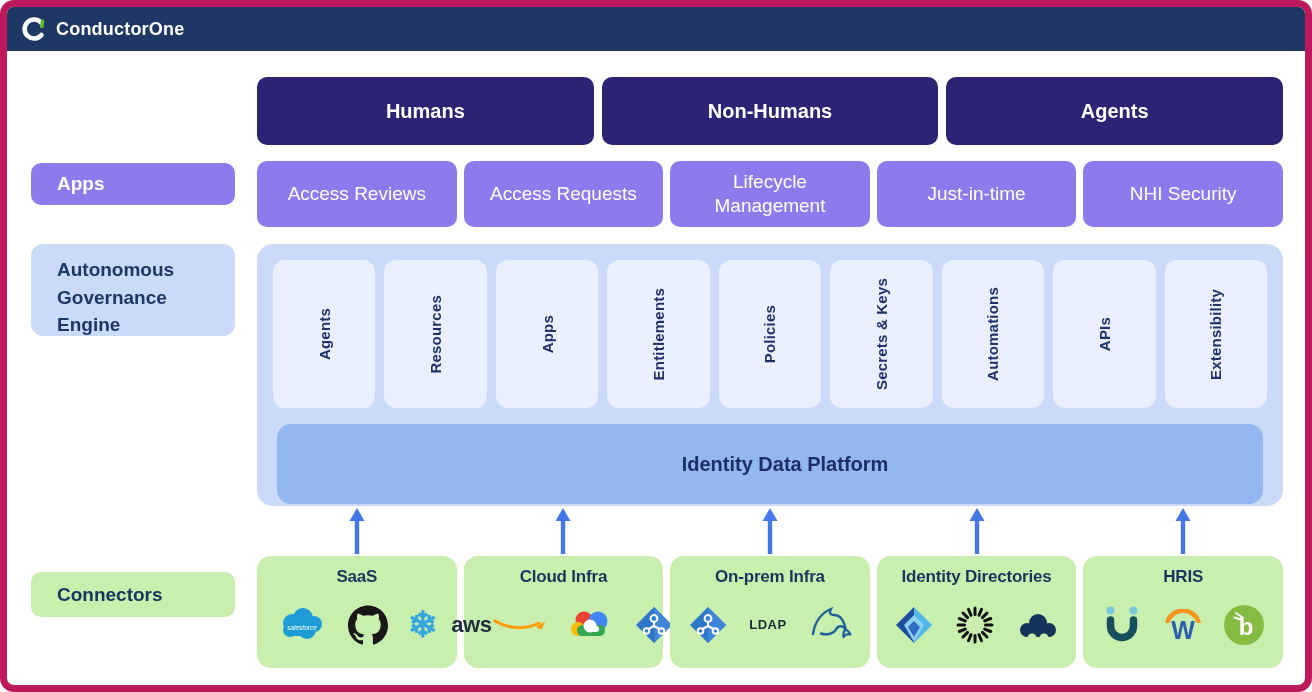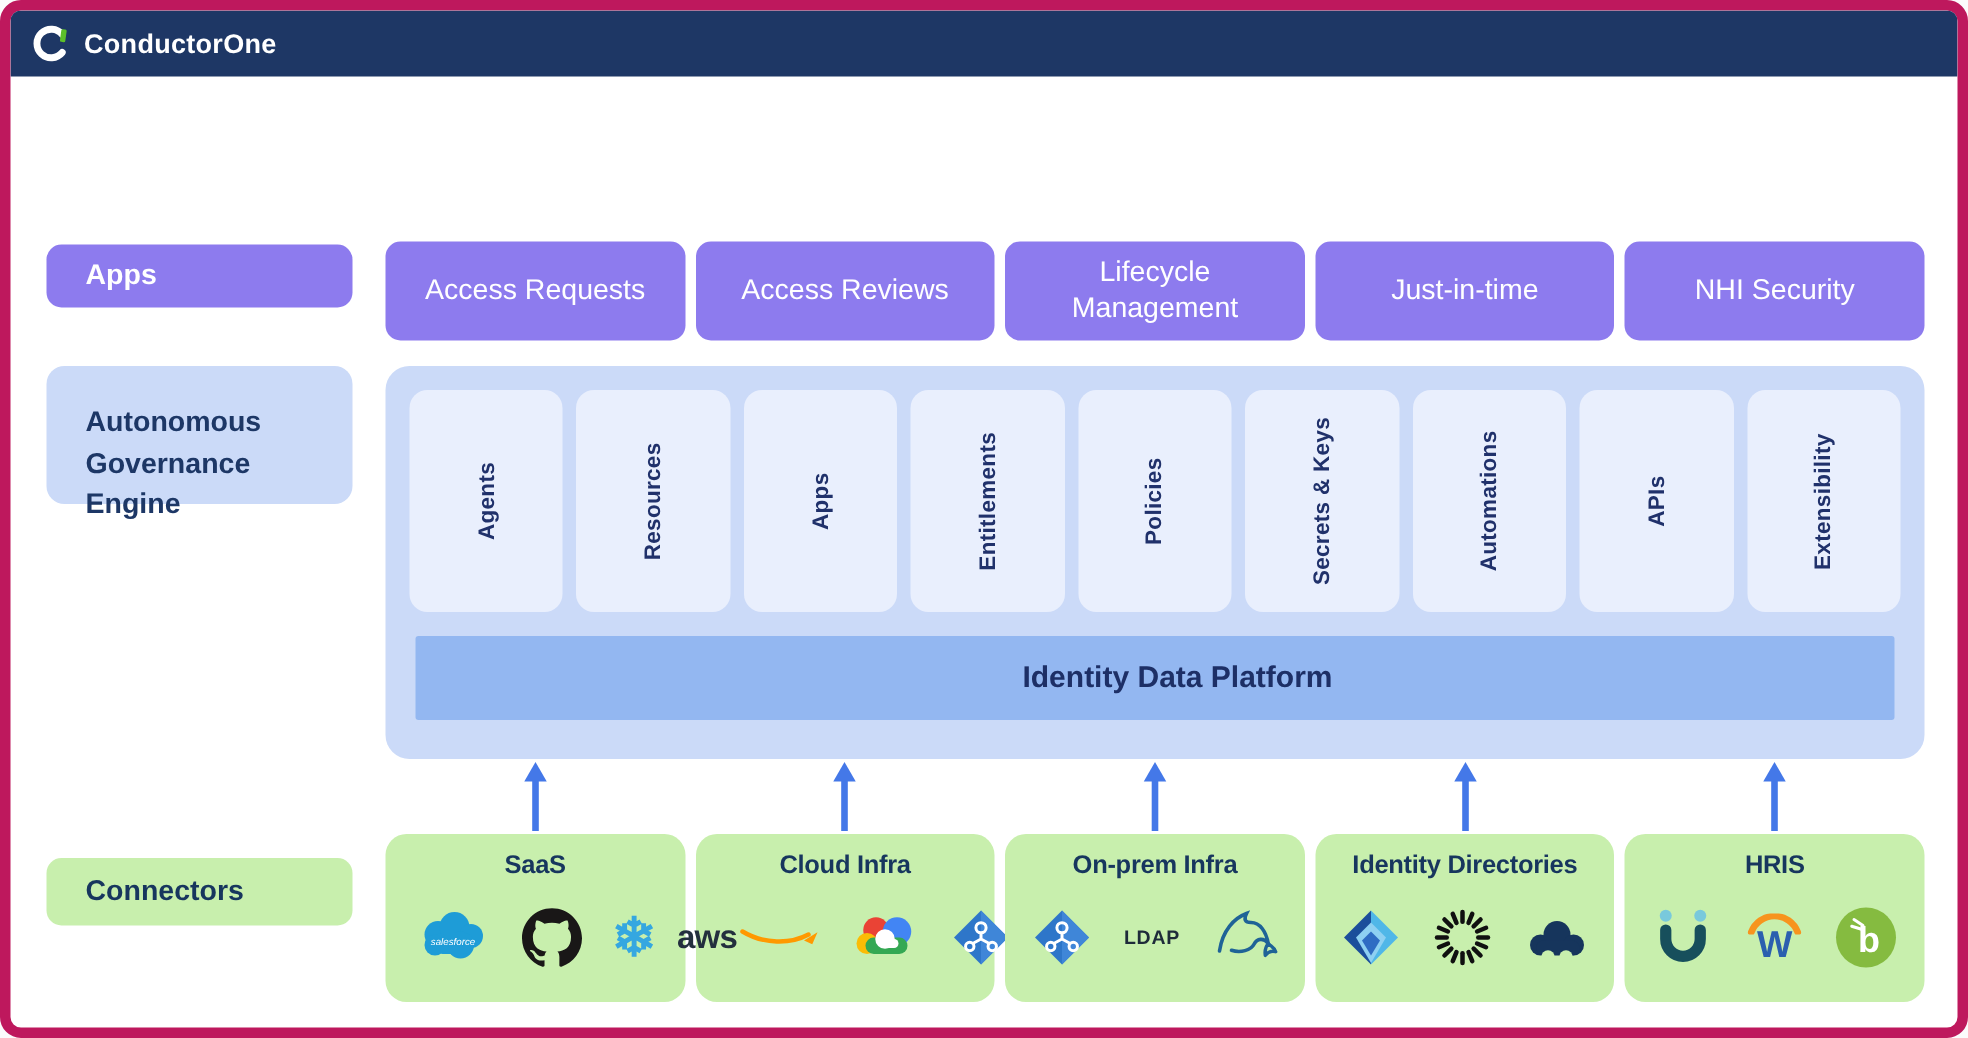--- a/index.html
+++ b/index.html
@@ -22,28 +22,28 @@
   
   .row-apps{margin-top:16px;height:66px;}
   .side-label{border-radius:10px;display:flex;align-items:center;box-sizing:border-box;
               padding-left:26px;font-size:19px;font-weight:700;}
   .side-label.purple{background:#8D7BEE;color:#fff;height:42px;margin-top:2px;}
   .app-box{flex:1;background:#8D7BEE;border-radius:10px;color:#fff;font-size:19px;font-weight:500;
            display:flex;align-items:center;justify-content:center;text-align:center;line-height:1.25;padding:0 6px;box-sizing:border-box;}
   
   .row-engine{margin-top:17px;}
   .side-label.blue{background:#CBDAF8;color:#1D3766;height:92px;align-items:flex-start;
-                   padding-top:24px;line-height:1.45;border-radius:12px;width:204px;box-sizing:border-box;
+                   padding-top:12px;line-height:1.45;border-radius:12px;width:204px;box-sizing:border-box;
                    padding-right:24px;}
   .engine{flex:1;background:#CBDAF8;border-radius:16px;padding:16px 16px 18px;box-sizing:border-box;height:262px;}
   .columns{display:flex;gap:9px;height:148px;}
   .col{flex:1;background:#E9EFFD;border-radius:12px;display:flex;align-items:center;justify-content:center;}
   .vtext{writing-mode:vertical-rl;transform:rotate(180deg);font-size:15px;font-weight:600;color:#20316B;
          letter-spacing:.2px;white-space:nowrap;}
-  .platform{margin:16px 4px 0;height:56px;background:#93B7F1;border-radius:2px;display:flex;
+  .platform{margin:16px 4px 0;height:80px;background:#93B7F1;border-radius:14px;display:flex;
             align-items:center;justify-content:center;font-size:20px;font-weight:700;color:#1D2F66;padding-left:30px;}
   
   .row-arrows{height:50px;}
   .arrow-cell{flex:1;display:flex;align-items:center;justify-content:center;}
   
   .row-connectors{height:112px;}
   .side-label.green{background:#C8EFAD;color:#17365E;height:45px;margin-top:16px;}
   .group{flex:1;background:#C8EFAD;border-radius:14px;display:flex;flex-direction:column;align-items:center;
          padding-top:11px;box-sizing:border-box;min-width:0;}
   .group-title{font-size:17px;font-weight:700;color:#17365E;letter-spacing:-0.2px;white-space:nowrap;}
@@ -66,29 +66,34 @@
       <svg width="26" height="26" viewBox="0 0 26 26">
         <path d="M20.5 7 A9.5 9.5 0 1 0 20.5 19" stroke="#ffffff" stroke-width="4.6" fill="none" stroke-linecap="round"></path>
         <rect x="19.5" y="3.5" width="3.6" height="8.5" rx="1" fill="#5CBF2A" transform="rotate(8 21 7)"></rect>
       </svg>
     </span>
     <span class="brand">ConductorOne</span>
   </header>
 
   <div class="row row-top">
     <div class="left"></div>
+    <div class="main">
+      <div class="identity-box">Humans</div>
+      <div class="identity-box">Non-Humans</div>
+      <div class="identity-box">Agents</div>
+    </div>
   </div>
 
   <div class="row row-apps">
     <div class="left">
       <div class="side-label purple">Apps</div>
     </div>
     <div class="main">
+      <div class="app-box">Access Reviews</div>
       <div class="app-box">Access Requests</div>
-      <div class="app-box">Access Reviews</div>
       <div class="app-box">Lifecycle Management</div>
       <div class="app-box">Just-in-time</div>
       <div class="app-box">NHI Security</div>
     </div>
   </div>
 
   <div class="row row-engine">
     <div class="left">
       <div class="side-label blue">Autonomous Governance Engine</div>
     </div>

